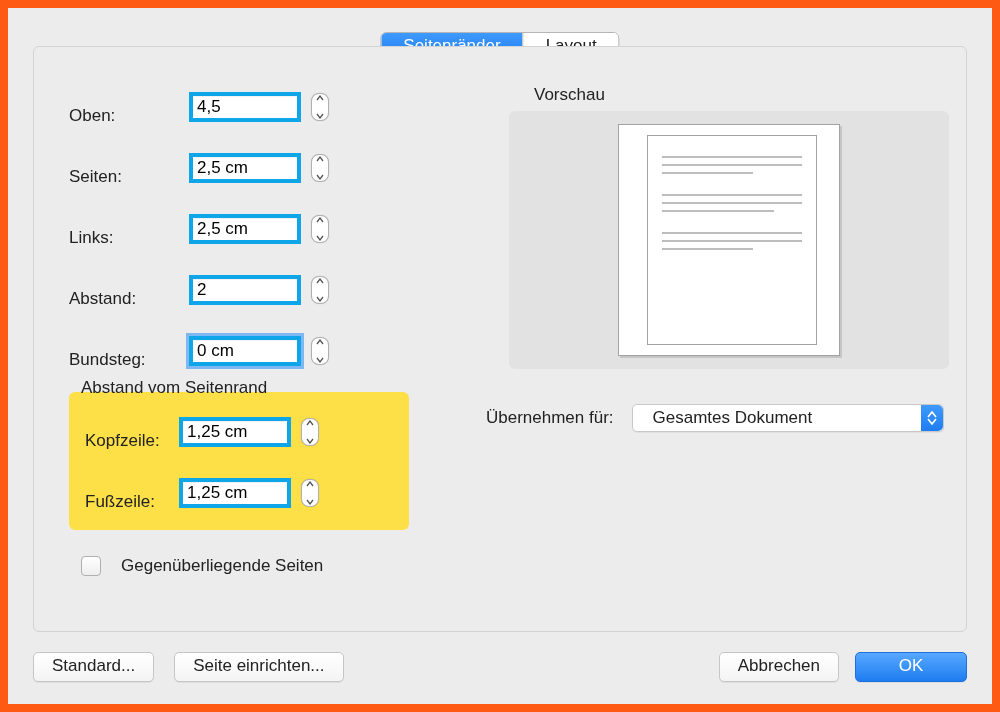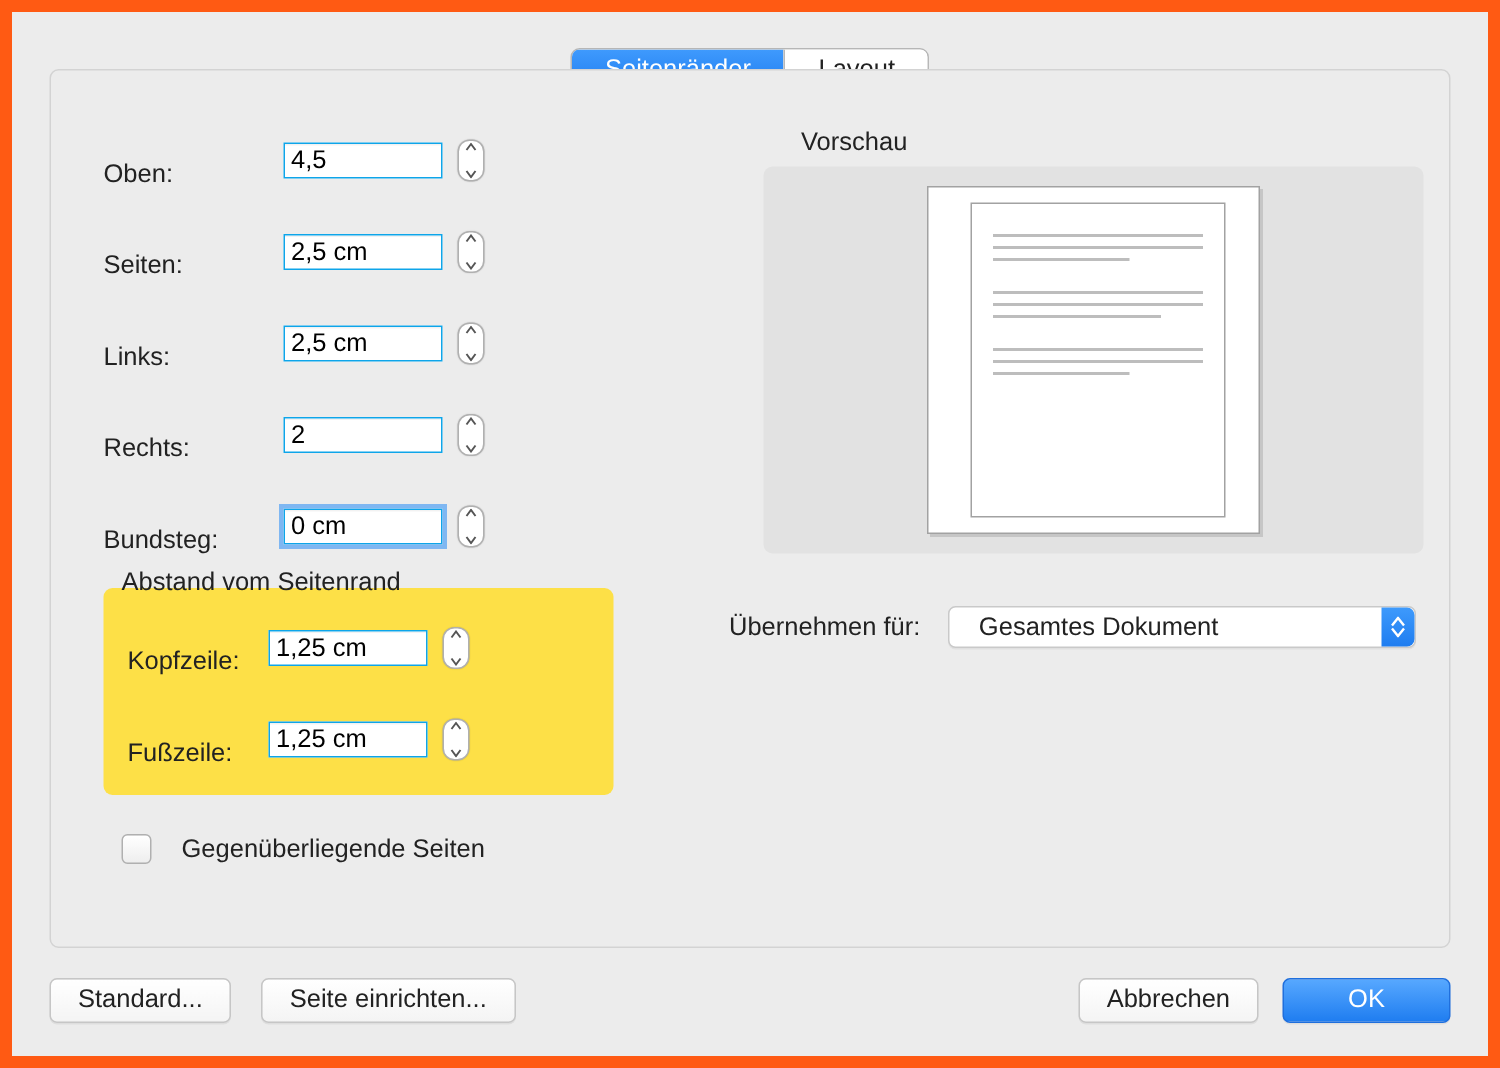--- a/index.html
+++ b/index.html
@@ -71,21 +71,21 @@
     margin-bottom: 22px;
   }
   .field-label {
     width: 120px;
     text-align: left;
     margin-top: 19px;
   }
   .field-input {
     width: 96px;
     height: 22px;
-    border: 1px solid #0ea5e9;
+    border: 4px solid #0ea5e9;
     background: #fff;
     font-size: 17px;
     padding: 0 4px;
     box-shadow: inset 0 1px 0 rgba(0,0,0,0.05);
   }
   .field-input.focused {
     outline: 3px solid #7fb7f2;
     outline-offset: 0;
   }
   .stepper {
@@ -293,21 +293,21 @@
           <svg width="8" height="6">
               <path d="M1 5 L4 1 L7 5" fill="none" stroke="#555" stroke-width="1.3"></path>
             </svg>
           <svg width="8" height="6">
               <path d="M1 1 L4 5 L7 1" fill="none" stroke="#555" stroke-width="1.3"></path>
             </svg>
         </div>
       </div>
 
       <div class="field-row">
-        <span class="field-label">Rechts:</span>
+        <span class="field-label">Abstand:</span>
         <input class="field-input" value="2" style="">
         <div class="stepper">
           <svg width="8" height="6">
               <path d="M1 5 L4 1 L7 5" fill="none" stroke="#555" stroke-width="1.3"></path>
             </svg>
           <svg width="8" height="6">
               <path d="M1 1 L4 5 L7 1" fill="none" stroke="#555" stroke-width="1.3"></path>
             </svg>
         </div>
       </div>

